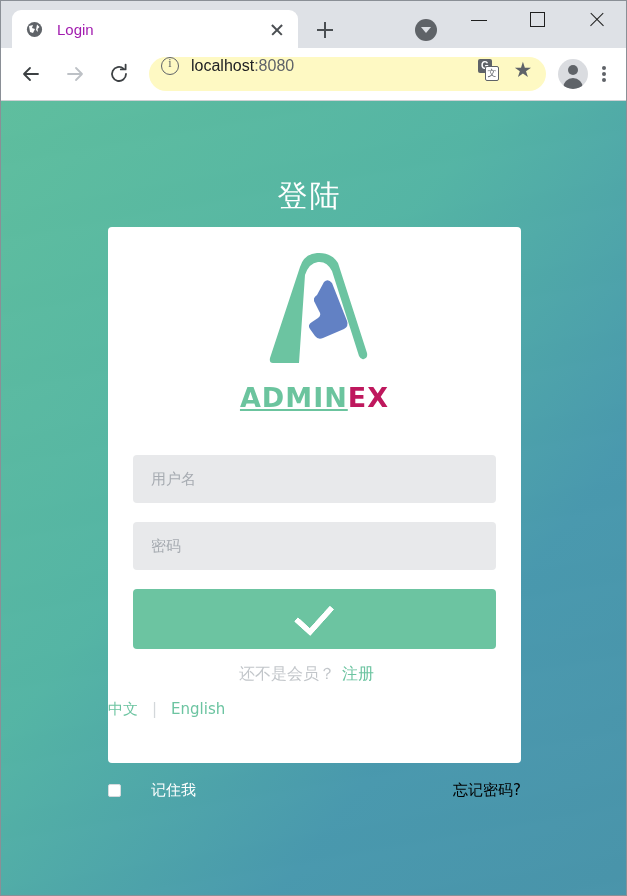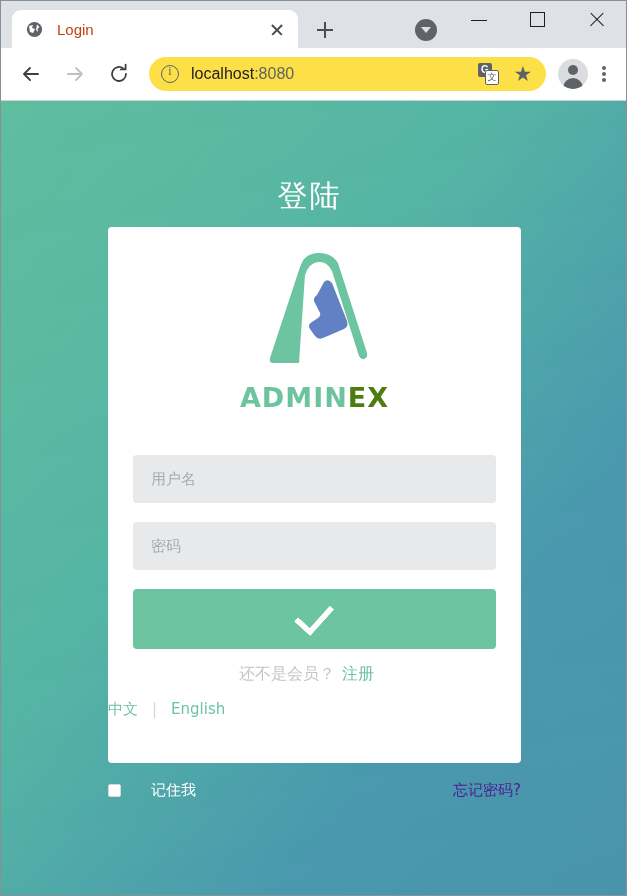--- a/index.html
+++ b/index.html
@@ -45,21 +45,21 @@
   }
   .tab-favicon {
     width: 17px;
     height: 17px;
     flex: 0 0 17px;
     position: relative;
   }
   .tab-title {
     flex: 1 1 auto;
     font-size: 15px;
-    color: #c2410c;
+    color: #a21caf;
     margin-left: 14px;
     white-space: nowrap;
     overflow: hidden;
     text-overflow: ellipsis;
   }
   .tab-close {
     width: 22px;
     height: 22px;
     flex: 0 0 22px;
     position: relative;
@@ -170,26 +170,25 @@
     height: 34px;
     margin: 0 5px;
     position: relative;
     flex: 0 0 34px;
   }
   .navbtn svg { position: absolute; left: 5px; top: 5px; }
 
   .omnibox {
     flex: 1 1 auto;
     height: 34px;
-    background: #fde047;
+    background: #fef9c3;
     border-radius: 17px;
     margin-left: 8px;
     margin-right: 4px;
     display: flex;
-    align-items: center;
     padding: 0 6px 0 12px;
     box-sizing: border-box;
   }
   .info-icon {
     width: 18px;
     height: 18px;
     border: 1.4px solid #5f6368;
     border-radius: 50%;
     position: relative;
     flex: 0 0 18px;
@@ -349,22 +348,22 @@
     flex-direction: column;
     align-items: center;
   }
   .wordmark {
     margin-top: 8px;
     font-size: 27px;
     font-weight: bold;
     letter-spacing: 1px;
     font-family: "DejaVu Sans", "Liberation Sans", sans-serif;
   }
-  .wm-admin { color: #6bc49e; }
-  .wm-ex { color: #4d7c0f; }
+  .wm-admin { color: #6bc49e; text-decoration: underline; }
+  .wm-ex { color: #be185d; }
 
   .field {
     position: absolute;
     left: 25px;
     width: 363px;
     height: 48px;
     background: #e8e9eb;
     border: none;
     border-radius: 4px;
     box-sizing: border-box;
@@ -442,21 +441,21 @@
   .rm-box {
     width: 13px;
     height: 13px;
     background: #ffffff;
     border: 1px solid #d6dadd;
     border-radius: 2px;
     box-sizing: border-box;
     flex: 0 0 13px;
   }
   .rm-label { margin-left: 11px; }
-  .forgot { color: #4c1d95; text-decoration: none; }
+  .forgot { color: #000000; text-decoration: none; }
 </style>
 </head>
 <body>
 
 <div class="window">
 
   <div class="tabstrip">
     <div class="tab">
       <span class="tab-favicon">
         <svg width="17" height="17" viewBox="0 0 17 17">

